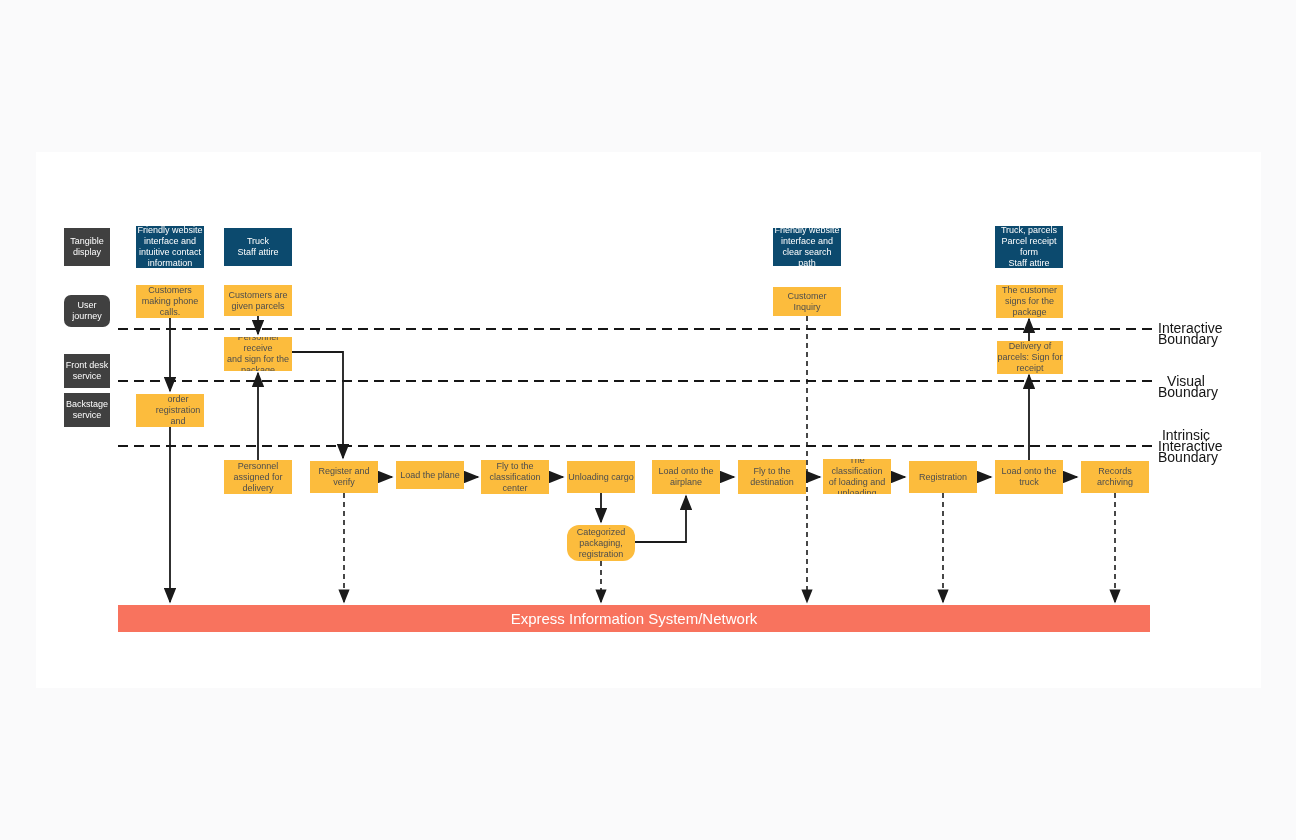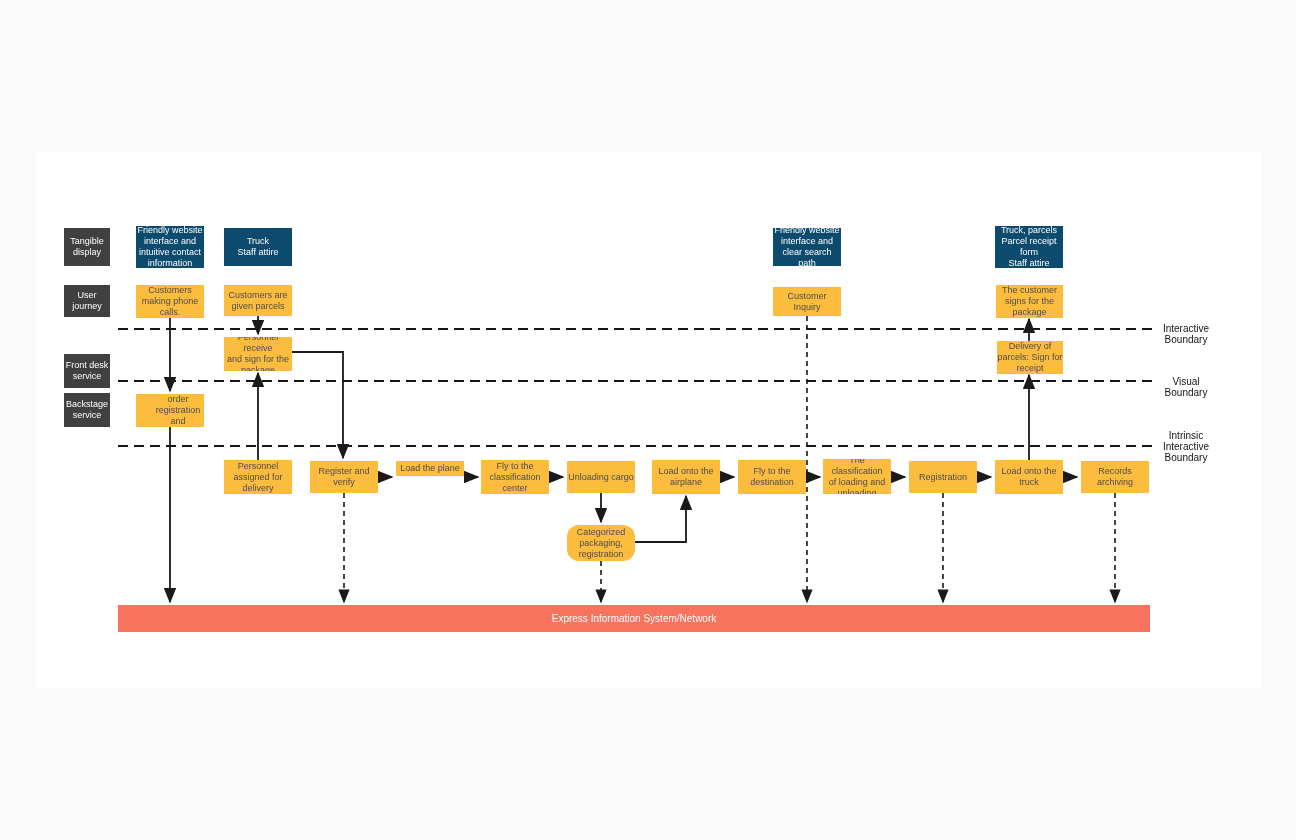--- a/index.html
+++ b/index.html
@@ -25,26 +25,26 @@
     overflow:hidden;
     z-index:3;
   }
   .navy{background:#404040;color:#ffffff;}
   .blue{background:#0c4a6e;color:#ffffff;}
   .yellow{background:#fcbc3d;color:#4d4d4d;}
   .redbar{
     position:absolute;left:118px;top:605px;width:1032px;height:27px;
     background:#f8735e;color:#ffffff;
     display:flex;align-items:center;justify-content:center;
-    font-size:10px;z-index:3;
+    font-size:15px;z-index:3;
   }
   .boundary-label{
     position:absolute;width:56px;
     text-align:center;color:#141414;
-    font-size:10px;line-height:11px;white-space:pre-line;z-index:3;
+    font-size:14px;line-height:11px;white-space:pre-line;z-index:3;
   }
 </style>
 </head>
 <body>
 
 <div class="stage">
 
   <div class="canvas"></div>
 
   <svg class="overlay" width="1296" height="840" viewBox="0 0 1296 840">
@@ -81,21 +81,21 @@
       <line x1="344" y1="493" x2="344" y2="602" marker-end="url(#ah)"></line>
       <line x1="601" y1="561" x2="601" y2="602" marker-end="url(#ah)"></line>
       <line x1="807" y1="316" x2="807" y2="602" marker-end="url(#ah)"></line>
       <line x1="943" y1="493" x2="943" y2="602" marker-end="url(#ah)"></line>
       <line x1="1115" y1="493" x2="1115" y2="602" marker-end="url(#ah)"></line>
     </g>
   </svg>
 
   <div class="node navy" style="left:64px;top:228px;width:46px;height:38px;"><span>Tangible
 display</span></div>
-  <div class="node navy" style="left:64px;top:285px;width:46px;height:32px;"><span>User
+  <div class="node navy" style="left:64px;top:295px;width:46px;height:32px;border-radius:7px;"><span>User
 journey</span></div>
   <div class="node navy" style="left:64px;top:337px;width:46px;height:34px;margin-top:17px;"><span>Front desk
 service</span></div>
   <div class="node navy" style="left:64px;top:393px;width:46px;height:34px;text-align:center;"><span>Backstage
 service</span></div>
 
   <div class="boundary-label" style="left:1158px;top:323px;">Interactive
 Boundary</div>
   <div class="boundary-label" style="left:1158px;top:376px;">Visual
 Boundary</div>
@@ -136,21 +136,21 @@
 
   <div class="node yellow" style="left:136px;top:394px;width:68px;height:33px;padding-left:16px;"><span>Customer order
 registration and
 processing</span></div>
 
   <div class="node yellow" style="left:224px;top:460px;width:68px;height:34px;"><span>Personnel
 assigned for
 delivery</span></div>
   <div class="node yellow" style="left:310px;top:461px;width:68px;height:32px;"><span>Register and
 verify</span></div>
-  <div class="node yellow" style="left:396px;top:461px;width:68px;height:15px;"><span>Load the plane</span></div>
+  <div class="node yellow" style="left:396px;top:461px;width:68px;height:28px;"><span>Load the plane</span></div>
   <div class="node yellow" style="left:481px;top:460px;width:68px;height:34px;"><span>Fly to the
 classification
 center</span></div>
   <div class="node yellow" style="left:567px;top:461px;width:68px;height:32px;"><span>Unloading cargo</span></div>
   <div class="node yellow" style="left:652px;top:460px;width:68px;height:34px;"><span>Load onto the
 airplane</span></div>
   <div class="node yellow" style="left:738px;top:460px;width:68px;height:34px;"><span>Fly to the
 destination</span></div>
   <div class="node yellow" style="left:823px;top:459px;width:68px;height:35px;"><span>The classification
 of loading and

